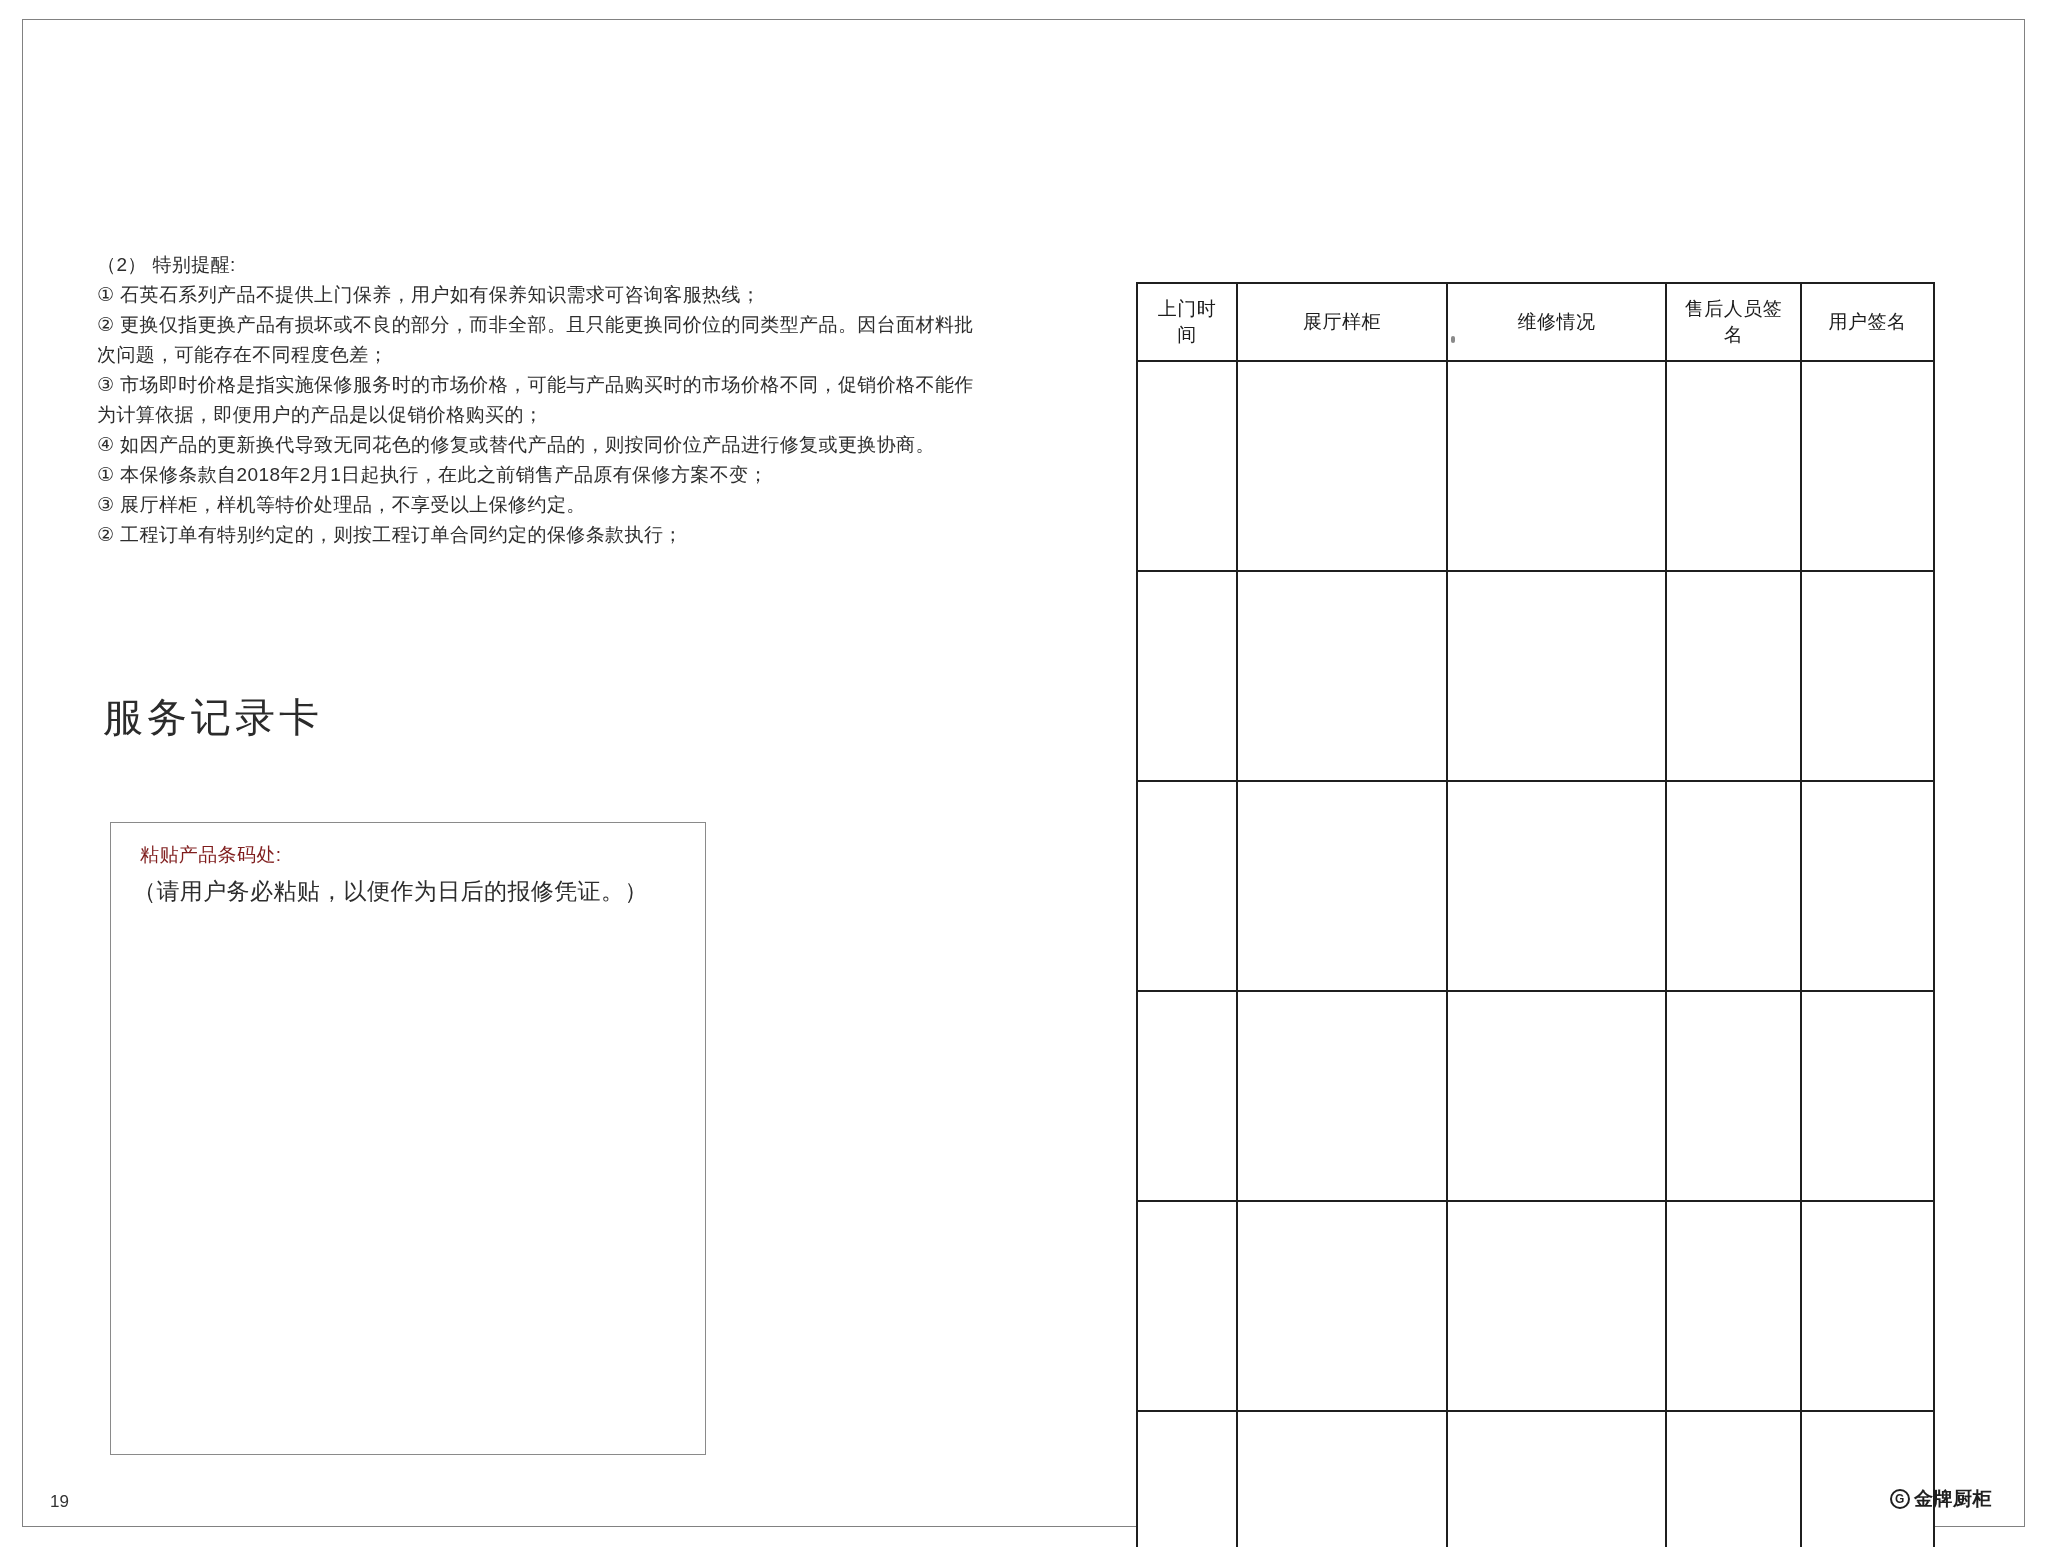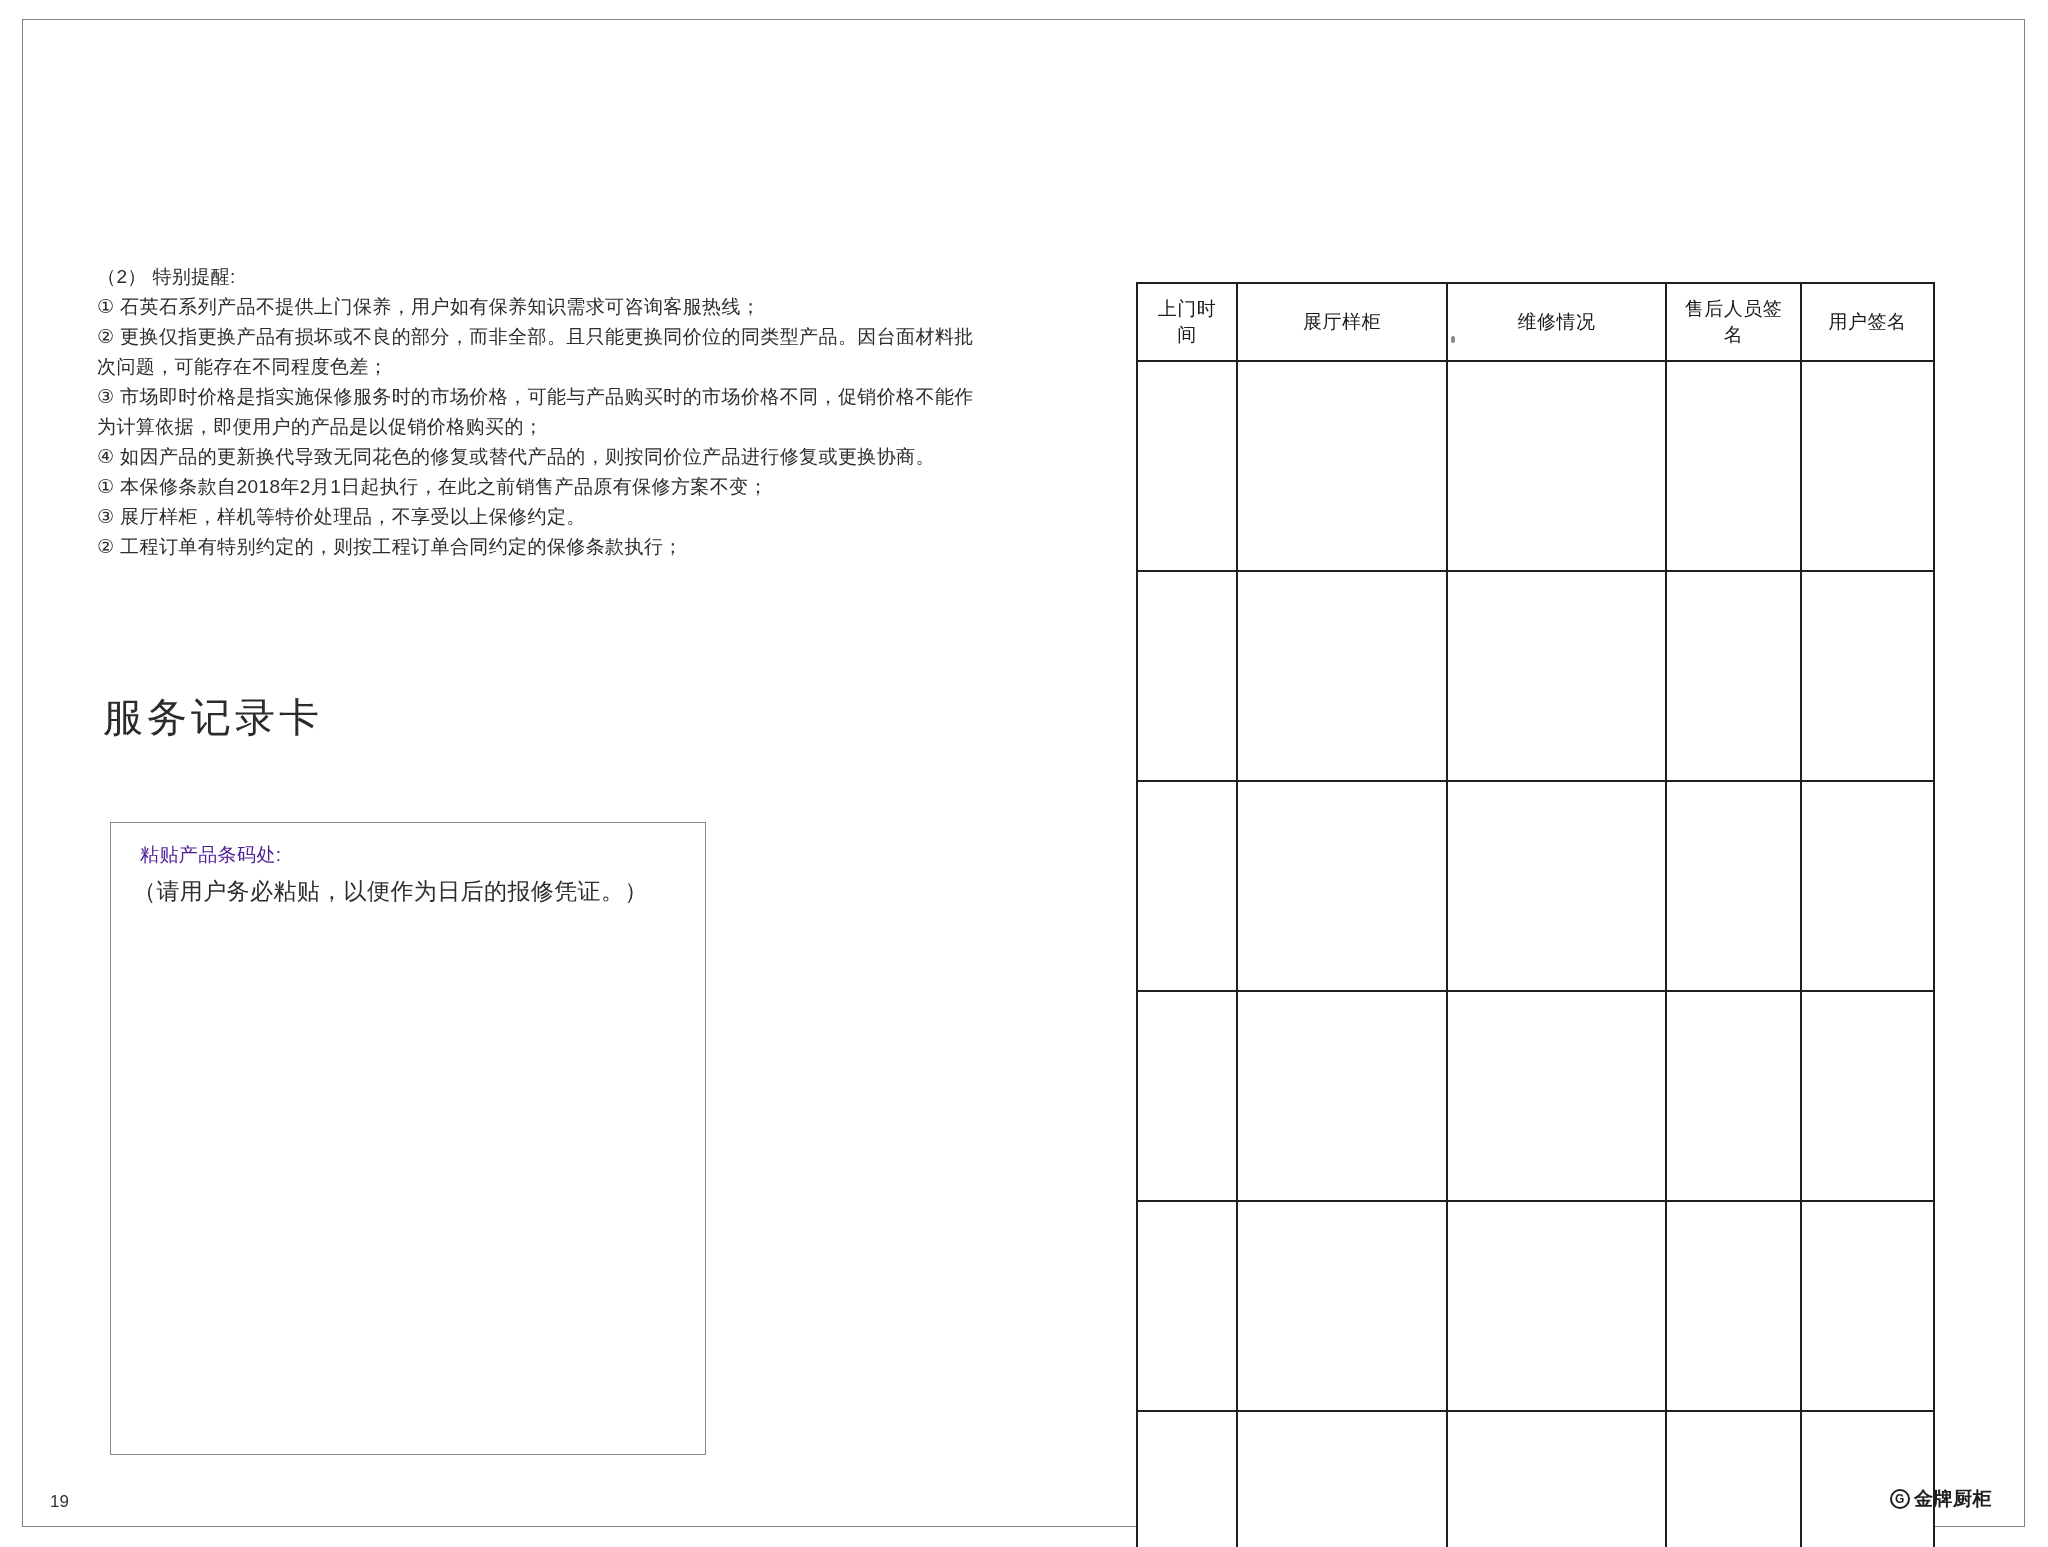--- a/index.html
+++ b/index.html
@@ -1,28 +1,28 @@
 <!DOCTYPE html>
 <html><head>
 <meta charset="utf-8">
 <style>
   html,body{margin:0;padding:0;background:#ffffff;}
   body{font-family:"Liberation Sans","DejaVu Sans",sans-serif;}
   .page{position:relative;width:2048px;height:1547px;background:#ffffff;overflow:hidden;}
   .frame{position:absolute;left:22px;top:19px;width:2003px;height:1508px;border:1px solid #818181;box-sizing:border-box;}
 
   
-  .notes{position:absolute;left:97px;top:262px;font-size:19px;line-height:30px;
+  .notes{position:absolute;left:97px;top:250px;font-size:19px;line-height:30px;
          color:#2d2d2d;letter-spacing:0.4px;white-space:nowrap;}
   .note-line{height:30px;}
   .section-title{position:absolute;left:103px;top:690px;font-size:40px;font-weight:normal;
          color:#2b2b2b;letter-spacing:4px;margin:0;}
   .barcode-box{position:absolute;left:110px;top:822px;width:596px;height:633px;
          border:1px solid #8a8a8a;box-sizing:border-box;}
-  .bb-line1{margin:19px 0 0 29px;font-size:19px;color:#4c1d95;letter-spacing:0.4px;}
+  .bb-line1{margin:19px 0 0 29px;font-size:19px;color:#7f1d1d;letter-spacing:0.4px;}
   .bb-line2{margin:8px 0 0 22px;font-size:23px;color:#2d2d2d;letter-spacing:0.4px;}
 
   
   .right-title{position:absolute;left:1133px;top:116px;font-size:40px;font-weight:normal;
          color:#2b2b2b;letter-spacing:3px;margin:0;}
   table.service{position:absolute;left:1136px;top:282px;width:797px;
          border-collapse:collapse;table-layout:fixed;}
   table.service th, table.service td{border:2px solid #1f1f1f;padding:12px;}
   table.service th{height:29px;font-size:19px;font-weight:normal;color:#1c1c1c;
          text-align:center;letter-spacing:0.5px;}

